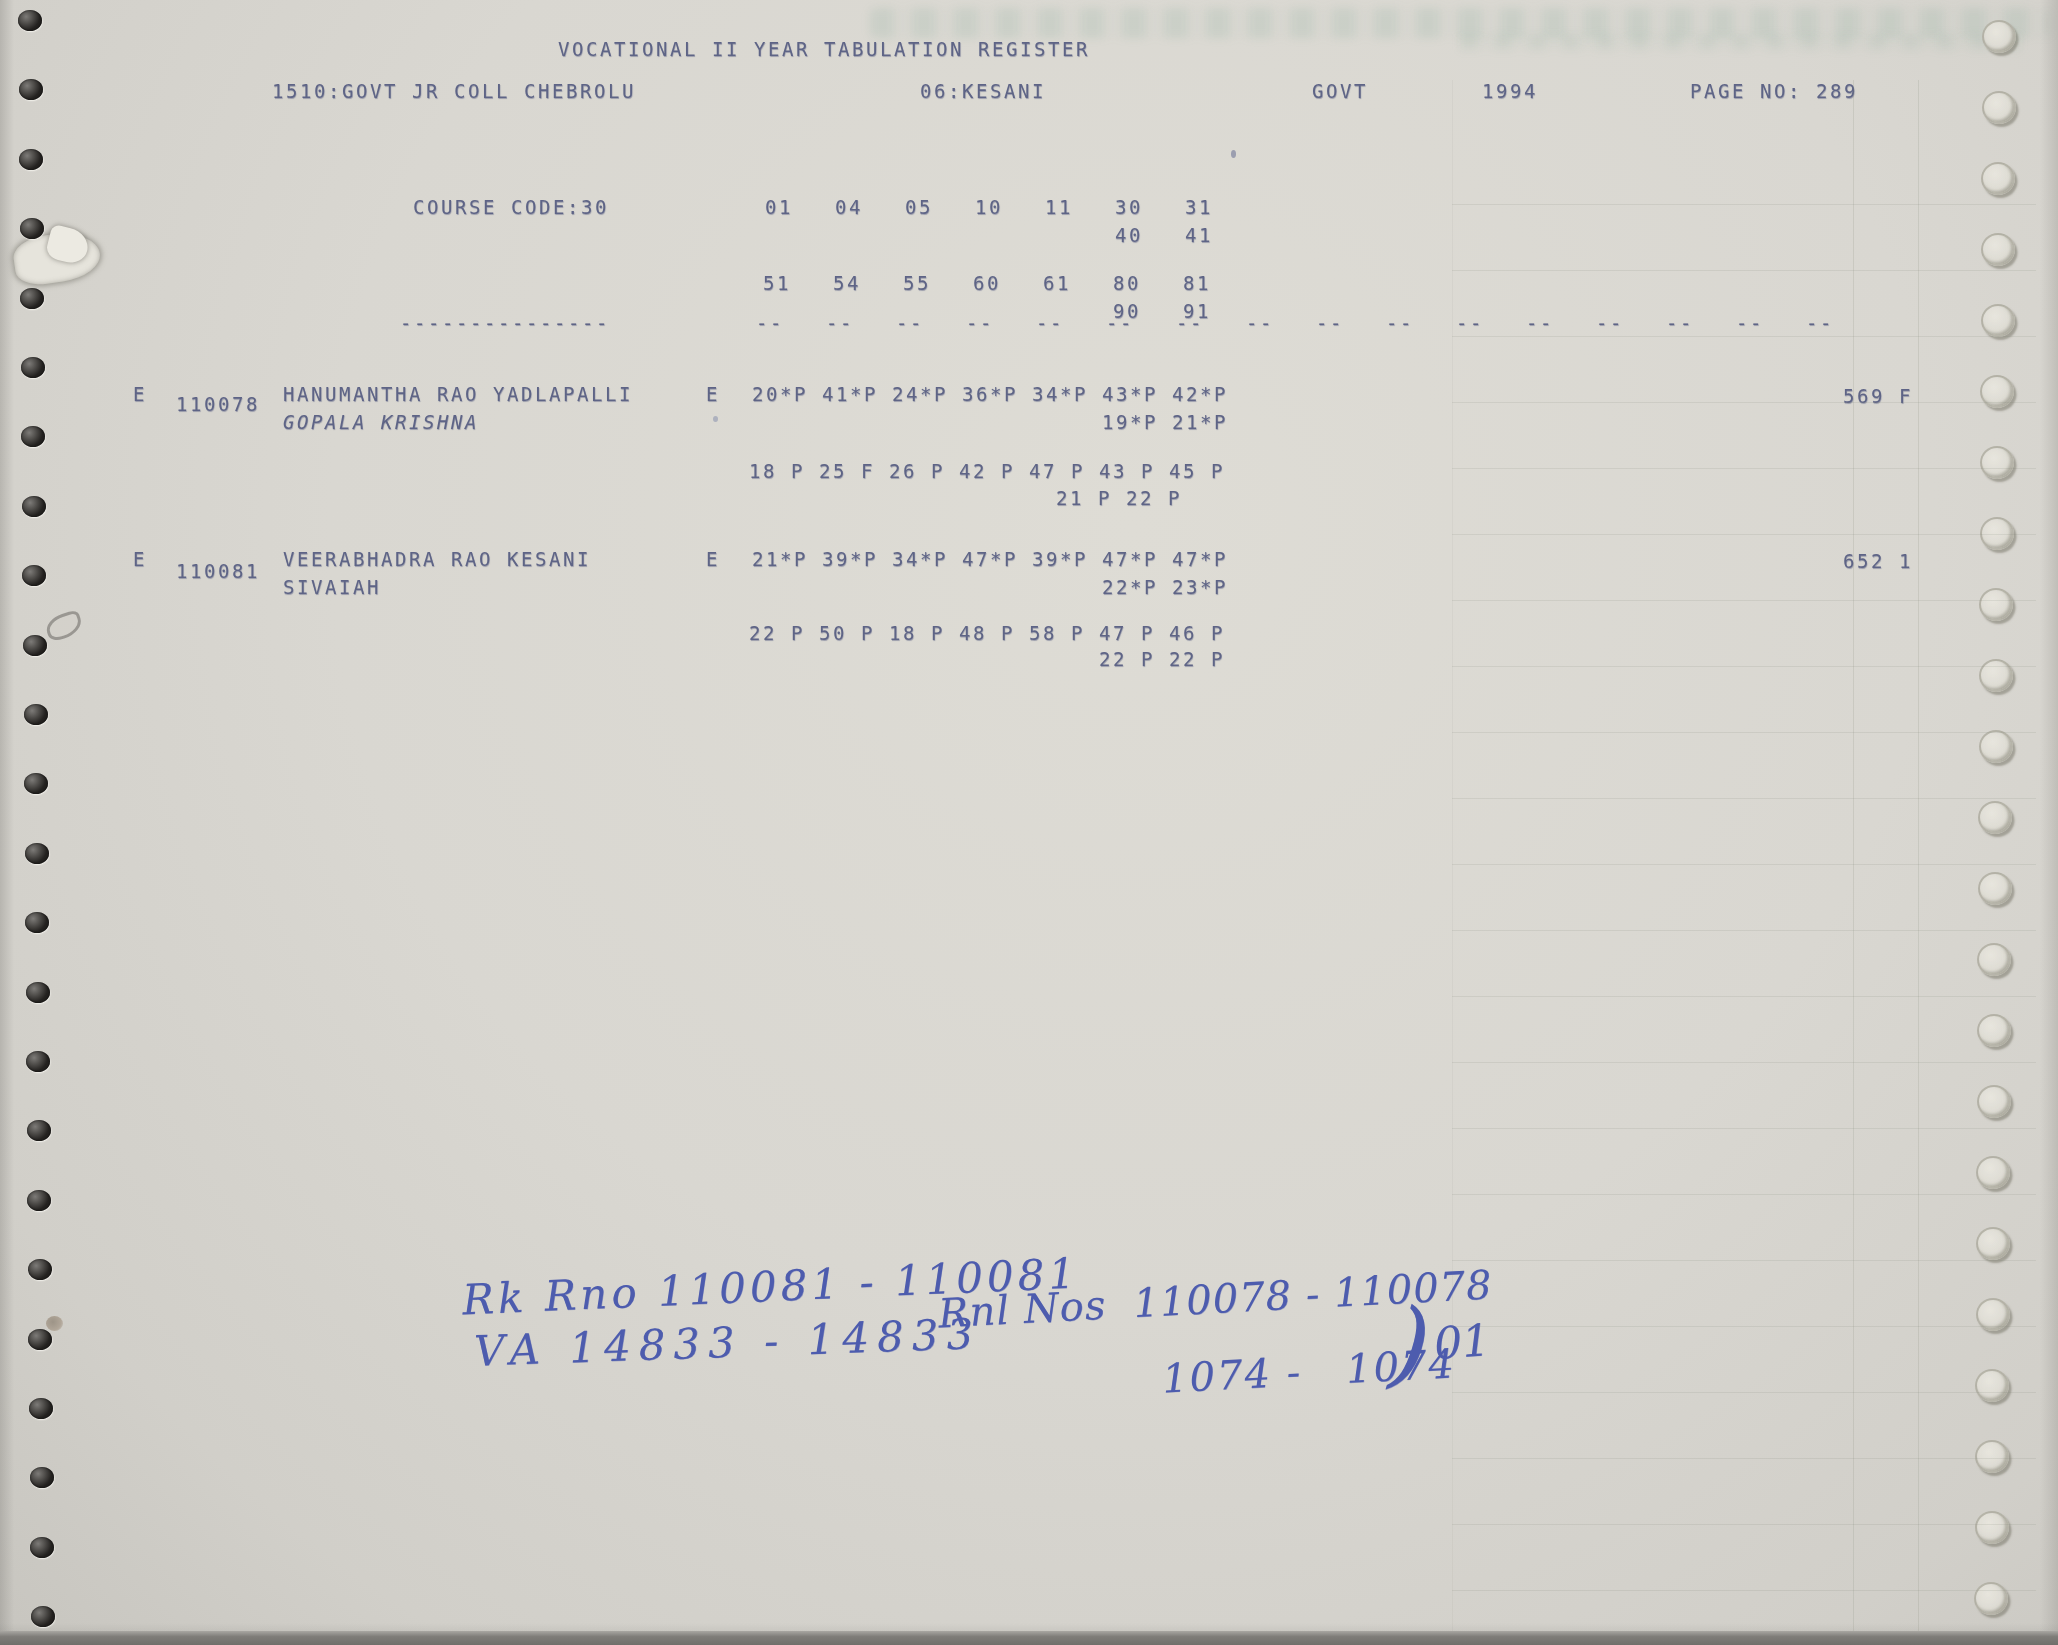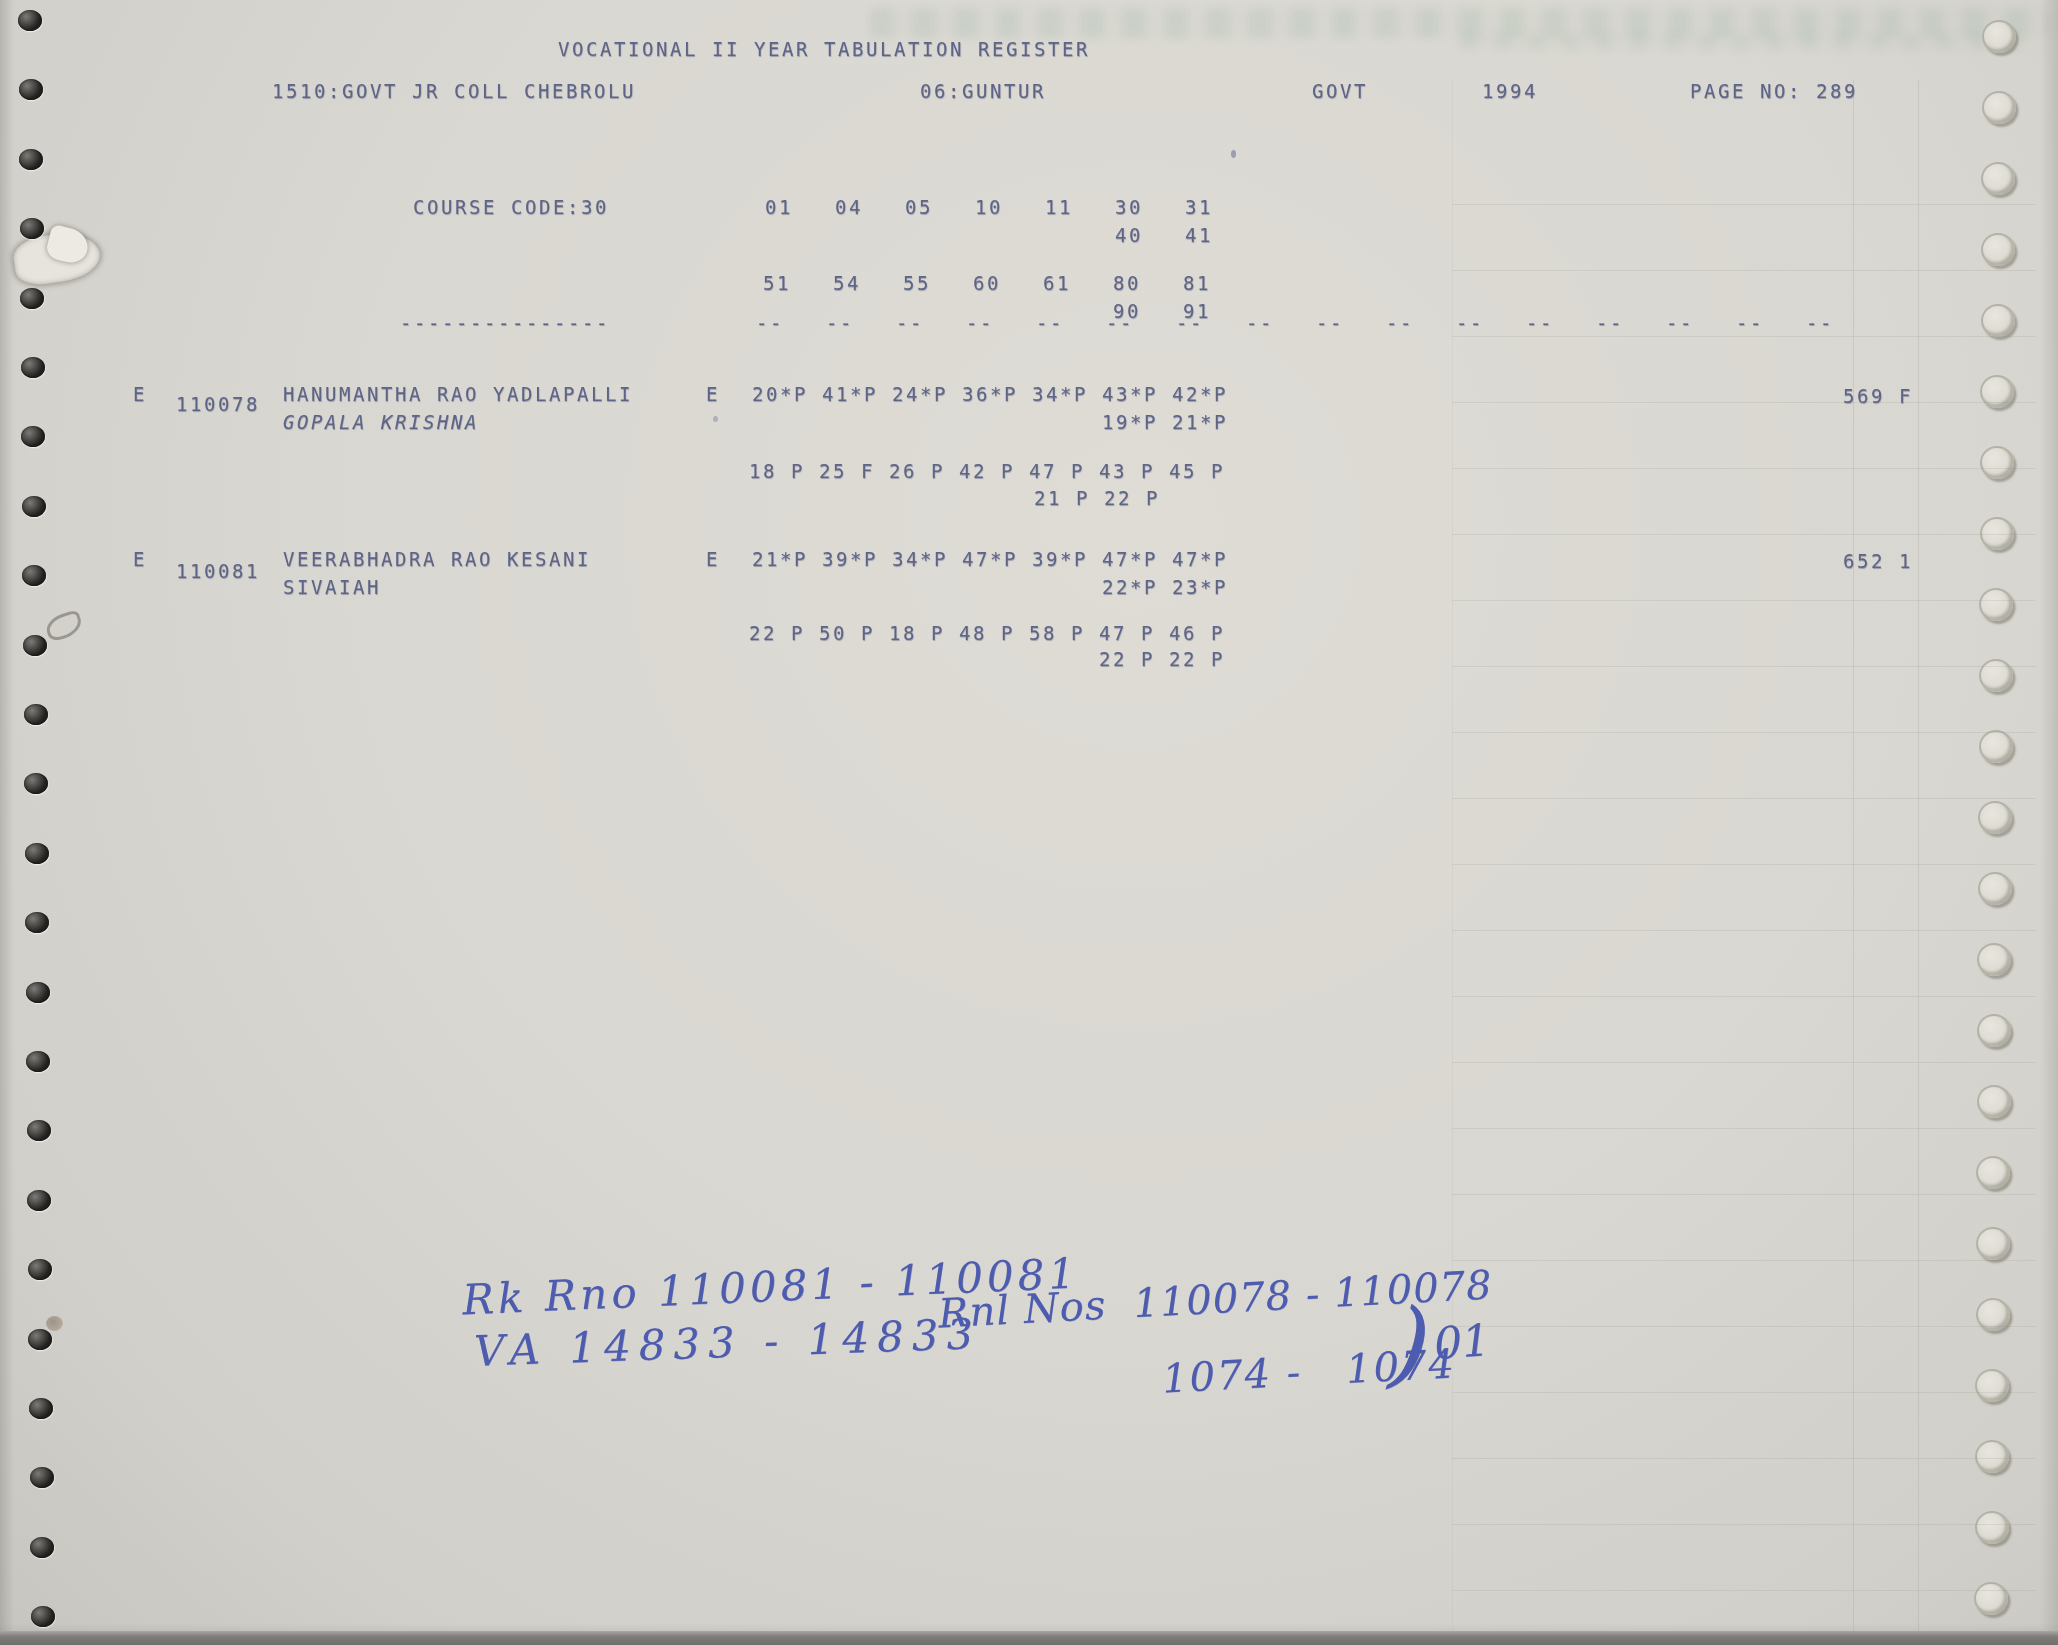--- a/index.html
+++ b/index.html
@@ -57,21 +57,21 @@
   .t-divcols{left:756px;top:312px;}
 
   .s1-grade{left:133px;top:383px;}   .s2-grade{left:133px;top:548px;}
   .s1-roll{left:176px;top:393px;}    .s2-roll{left:176px;top:548px;margin-top:12px;}
   .s1-name1{left:283px;top:383px;}   .s2-name1{left:283px;top:548px;}
   .s1-medium{left:706px;top:383px;}  .s2-medium{left:706px;top:548px;}
   .s1-marks1{left:752px;top:383px;}  .s2-marks1{left:752px;top:548px;}
   .s1-name2{left:283px;top:411px;font-style:italic;}   .s2-name2{left:283px;top:576px;}
   .s1-marks1b{left:1102px;top:411px;}.s2-marks1b{left:1102px;top:576px;}
   .s1-marks2{left:749px;top:460px;}  .s2-marks2{left:749px;top:622px;}
-  .s1-marks2b{left:1034px;top:487px;}.s2-marks2b{left:1099px;top:648px;}
+  .s1-marks2b{left:1056px;top:487px;}.s2-marks2b{left:1099px;top:648px;}
   .s1-total{left:1843px;top:385px;}  .s2-total{left:1843px;top:550px;}
 
   
   .hole-left{
     position:absolute;width:24px;height:21px;border-radius:50%;
     background:radial-gradient(circle at 34% 32%, #7d7b78 0%, #555350 28%, #242220 62%, #1c1a18 100%);
     box-shadow:0.5px 1px 1.5px rgba(250,249,244,.8), inset 0 0 2px rgba(0,0,0,.8);
   }
   .hole-right{
     position:absolute;width:30px;height:29px;border-radius:50%;
@@ -119,21 +119,21 @@
   <div class="ghost2"></div>
   <div class="stain-tear"></div>
   <div class="stain-tear2"></div>
   <div class="stain-arrow"></div>
   <div class="stain-dot"></div>
   <div class="speck1"></div>
   <div class="speck2"></div>
 
   <div class="dm t-title">VOCATIONAL II YEAR TABULATION REGISTER</div>
   <div class="dm t-college">1510:GOVT JR COLL CHEBROLU</div>
-  <div class="dm t-district">06:GUNTUR</div>
+  <div class="dm t-district">06:KESANI</div>
   <div class="dm t-month">GOVT</div>
   <div class="dm t-year">1994</div>
   <div class="dm t-page">PAGE NO: 289</div>
 
   <div class="dm t-course">COURSE CODE:30</div>
   <div class="dm t-codes1">01   04   05   10   11   30   31</div>
   <div class="dm t-codes1b">40   41</div>
   <div class="dm t-codes2">51   54   55   60   61   80   81</div>
   <div class="dm t-codes2b">90   91</div>
   <div class="dm t-divleft">---------------</div>

